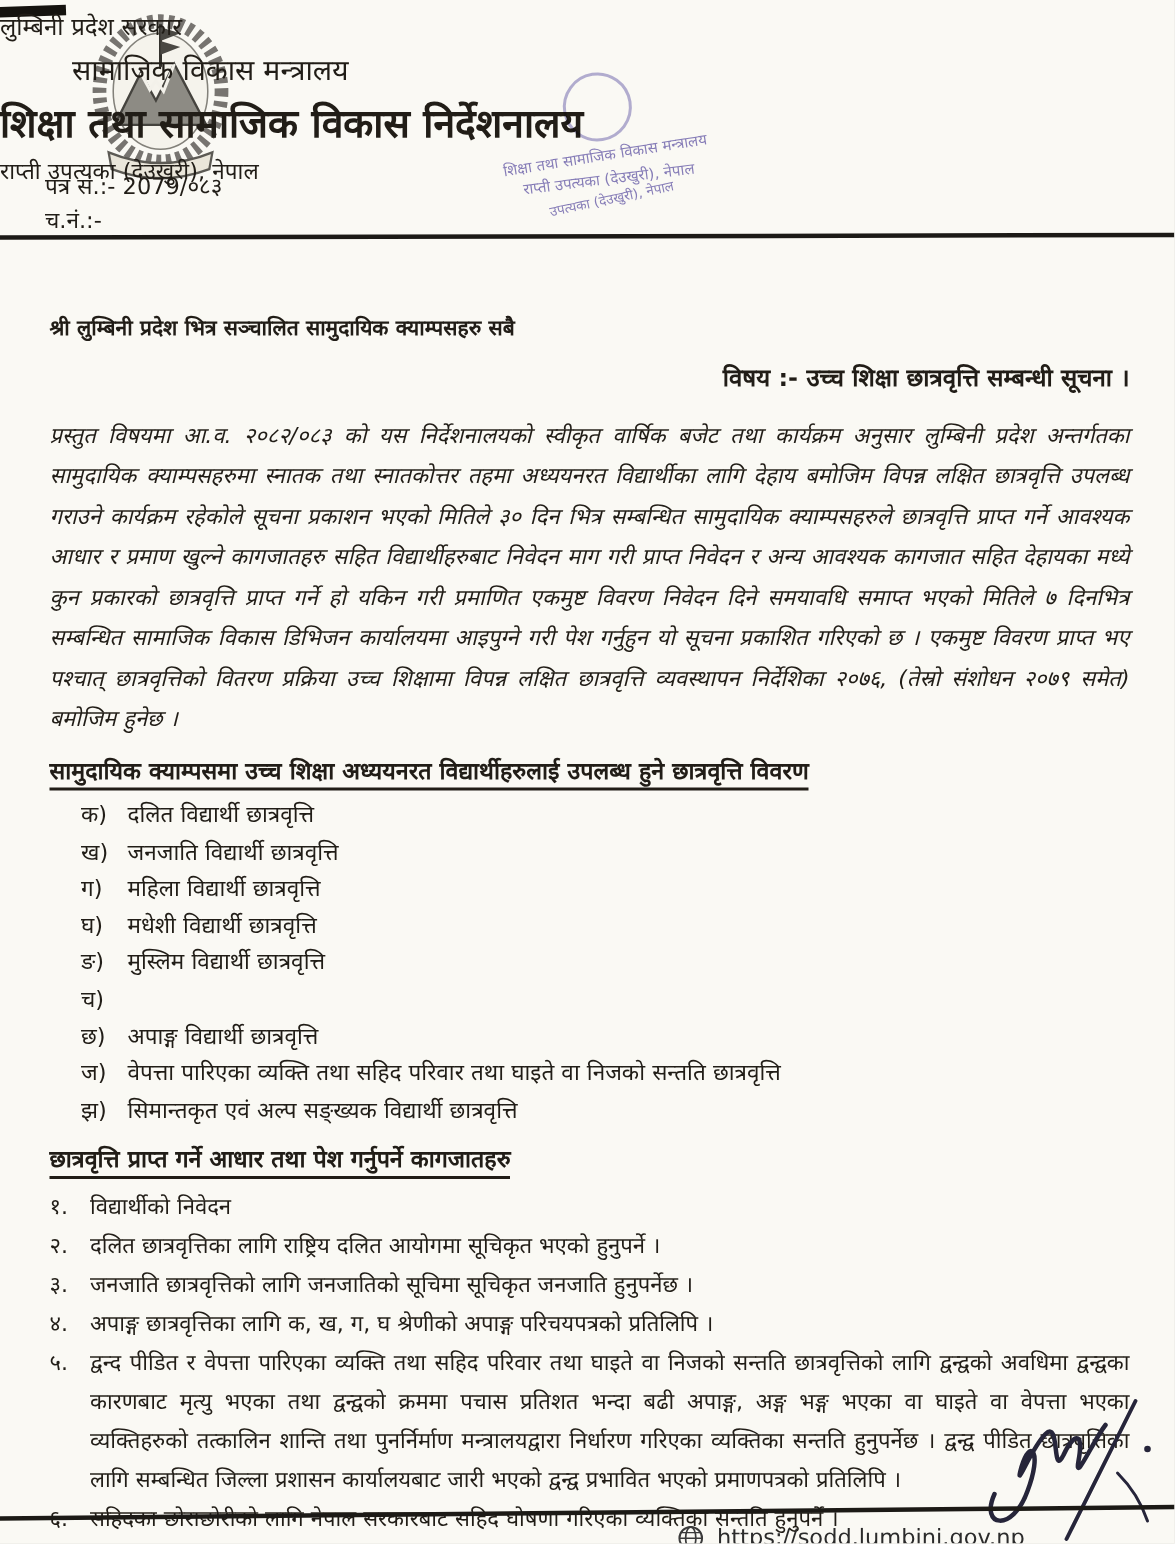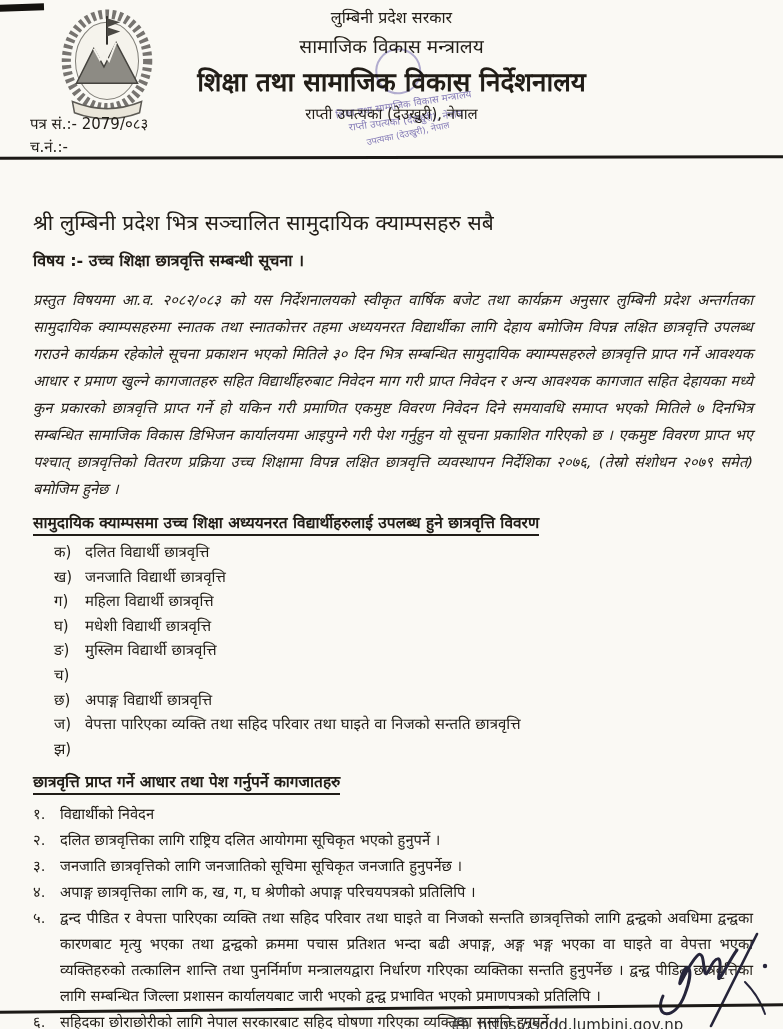--- a/index.html
+++ b/index.html
@@ -6,44 +6,44 @@
   .page{
     position:relative;width:783px;height:1029px;margin:0 auto;
     background:#faf9f4;overflow:hidden;color:#211d17;
     font-family:"DejaVu Sans","Liberation Sans",sans-serif;
   }
   
   .corner-mark{position:absolute;left:-4px;top:4px;width:48px;height:7px;background:#15130f;transform:rotate(-2deg);}
   
   .logo{position:absolute;left:56px;top:8px;width:102px;height:120px;}
   
-  .hdr{position:absolute;left:0;right:0;top:6px;text-align:center;}
+  .hdr{position:absolute;left:0;right:0;top:6px;}
   .hdr .l1{font-size:16px;}
-  .hdr .l2{font-size:19px;margin-top:5px;}
+  .hdr .l2{font-size:19px;margin-top:5px;padding-left:48px;}
   .hdr .l3{font-size:26px;font-weight:bold;margin-top:4px;}
   .hdr .l4{font-size:15px;margin-top:4px;}
   
   .stamp{
     position:absolute;left:292px;top:48px;width:220px;
     transform:rotate(-9deg);color:rgba(91,79,168,.72);
     text-align:center;font-size:10px;line-height:1.55;
     mix-blend-mode:multiply;pointer-events:none;
   }
   .stamp-circle{width:42px;height:42px;border:2px solid rgba(91,79,168,.45);border-radius:50%;margin:0 auto 3px;}
   .stamp .s2{transform:rotate(2deg);}
   .stamp .s3{font-size:9px;transform:rotate(-3deg);}
   
   .refs{position:absolute;left:30px;top:113px;font-size:15px;line-height:1.55;}
   
   .rule-top{position:absolute;left:0;right:0;top:156px;border-top:3px solid #1c1a16;transform:rotate(-0.12deg);}
   .pubdate{position:absolute;right:34px;top:163px;font-size:14.5px;font-weight:bold;font-style:italic;}
   
   .content{position:absolute;left:33px;right:30px;top:0;}
-  .addressee{margin-top:208px;font-size:21px;font-weight:400;}
-  .subject{margin-top:13px;text-align:left;font-weight:bold;font-size:16px;}
+  .addressee{margin-top:208px;font-size:14px;font-weight:700;}
+  .subject{margin-top:13px;text-align:right;font-weight:bold;font-size:16px;}
   .bodypar{margin-top:15px;font-size:14.7px;line-height:27px;text-align:justify;font-style:italic;}
   .sech{margin-top:9px;font-size:15.5px;font-weight:bold;}
   .sech .ul{border-bottom:2px solid #211d17;padding-bottom:2px;}
   .list1{margin-top:7px;padding-left:21px;font-size:15px;line-height:24.6px;}
   .li{display:flex;}
   .mk1{flex:none;width:31px;}
   .list2{margin-top:9px;font-size:14.7px;line-height:26px;}
   .mk2{flex:none;width:27px;}
   .tx2{text-align:justify;flex:1;}
   
@@ -127,20 +127,21 @@
       <div class="li">
           <span class="mk1">छ)</span>
           <span>अपाङ्ग विद्यार्थी छात्रवृत्ति</span>
         </div>
       <div class="li">
           <span class="mk1">ज)</span>
           <span>वेपत्ता पारिएका व्यक्ति तथा सहिद परिवार तथा घाइते वा निजको सन्तति छात्रवृत्ति</span>
         </div>
       <div class="li">
           <span class="mk1">झ)</span>
+          <span>सिमान्तकृत एवं अल्प सङ्ख्यक विद्यार्थी छात्रवृत्ति</span>
         </div>
     </div>
 
     <div class="sech">
       <span class="ul">छात्रवृत्ति प्राप्त गर्ने आधार तथा पेश गर्नुपर्ने कागजातहरु</span>
     </div>
     <div class="list2">
       <div class="li">
           <span class="mk2">१.</span>
           <span class="tx2">विद्यार्थीको निवेदन</span>

